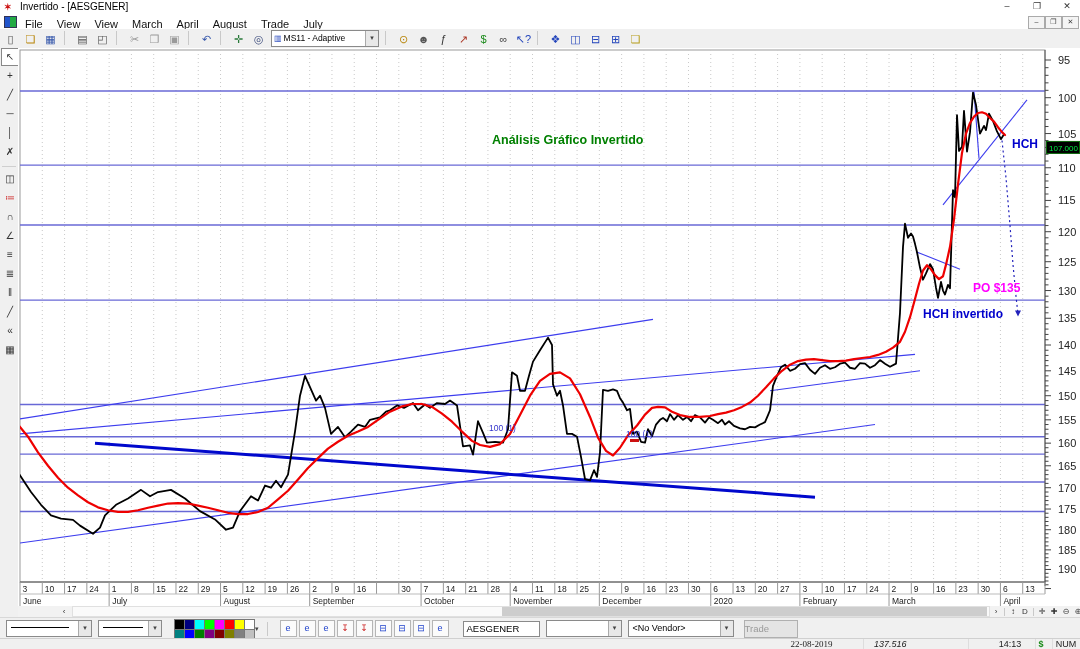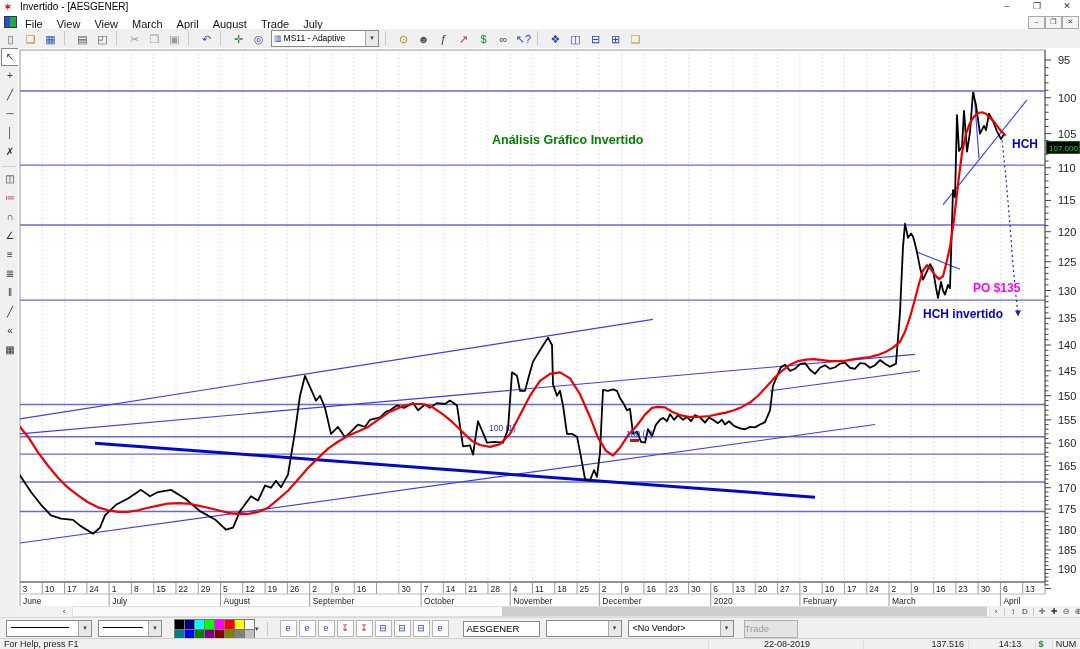--- a/index.html
+++ b/index.html
@@ -467,19 +467,18 @@
       <span class="minibtn" style="color: rgb(34, 68, 204);">⊟</span>
       <span class="minibtn" style="color: rgb(34, 68, 204);">e</span>
     </span>
   <div id="symbolbox">AESGENER</div>
   <div class="combo" style="width:70px;margin-left:6px;color:#555;"><span></span><span class="carrow">▾</span></div>
   <div class="combo" style="width:100px;margin-left:6px;"><span>&lt;No Vendor&gt;</span><span class="carrow">▾</span></div>
   <div id="tradebtn">Trade</div>
 </div>
 
 <div id="statusbar" class="abs">
-  <span class="scell" style="left:0;width:700px;">For Help, press F1</span>
-  <span class="scell" style="left:760px;width:95px;">22-08-2019</span>
-  <span class="scell" style="left:870px;width:90px;text-align:right;">137.516</span>
+  <span class="scell" style="left:760px;width:95px;text-align:center;font-family:Liberation Serif, serif;">22-08-2019</span>
+  <span class="scell" style="left:870px;width:90px;text-align:left;font-style:italic;">137.516</span>
   <span class="scell" style="left:985px;width:42px;text-align:center;">14:13</span>
   <span class="scell" style="left:1030px;width:14px;color:#1a8a1a;font-weight:bold;text-align:center;">$</span>
   <span class="scell" style="left:1048px;width:28px;text-align:center;">NUM</span>
 </div>
 
 </body></html>

